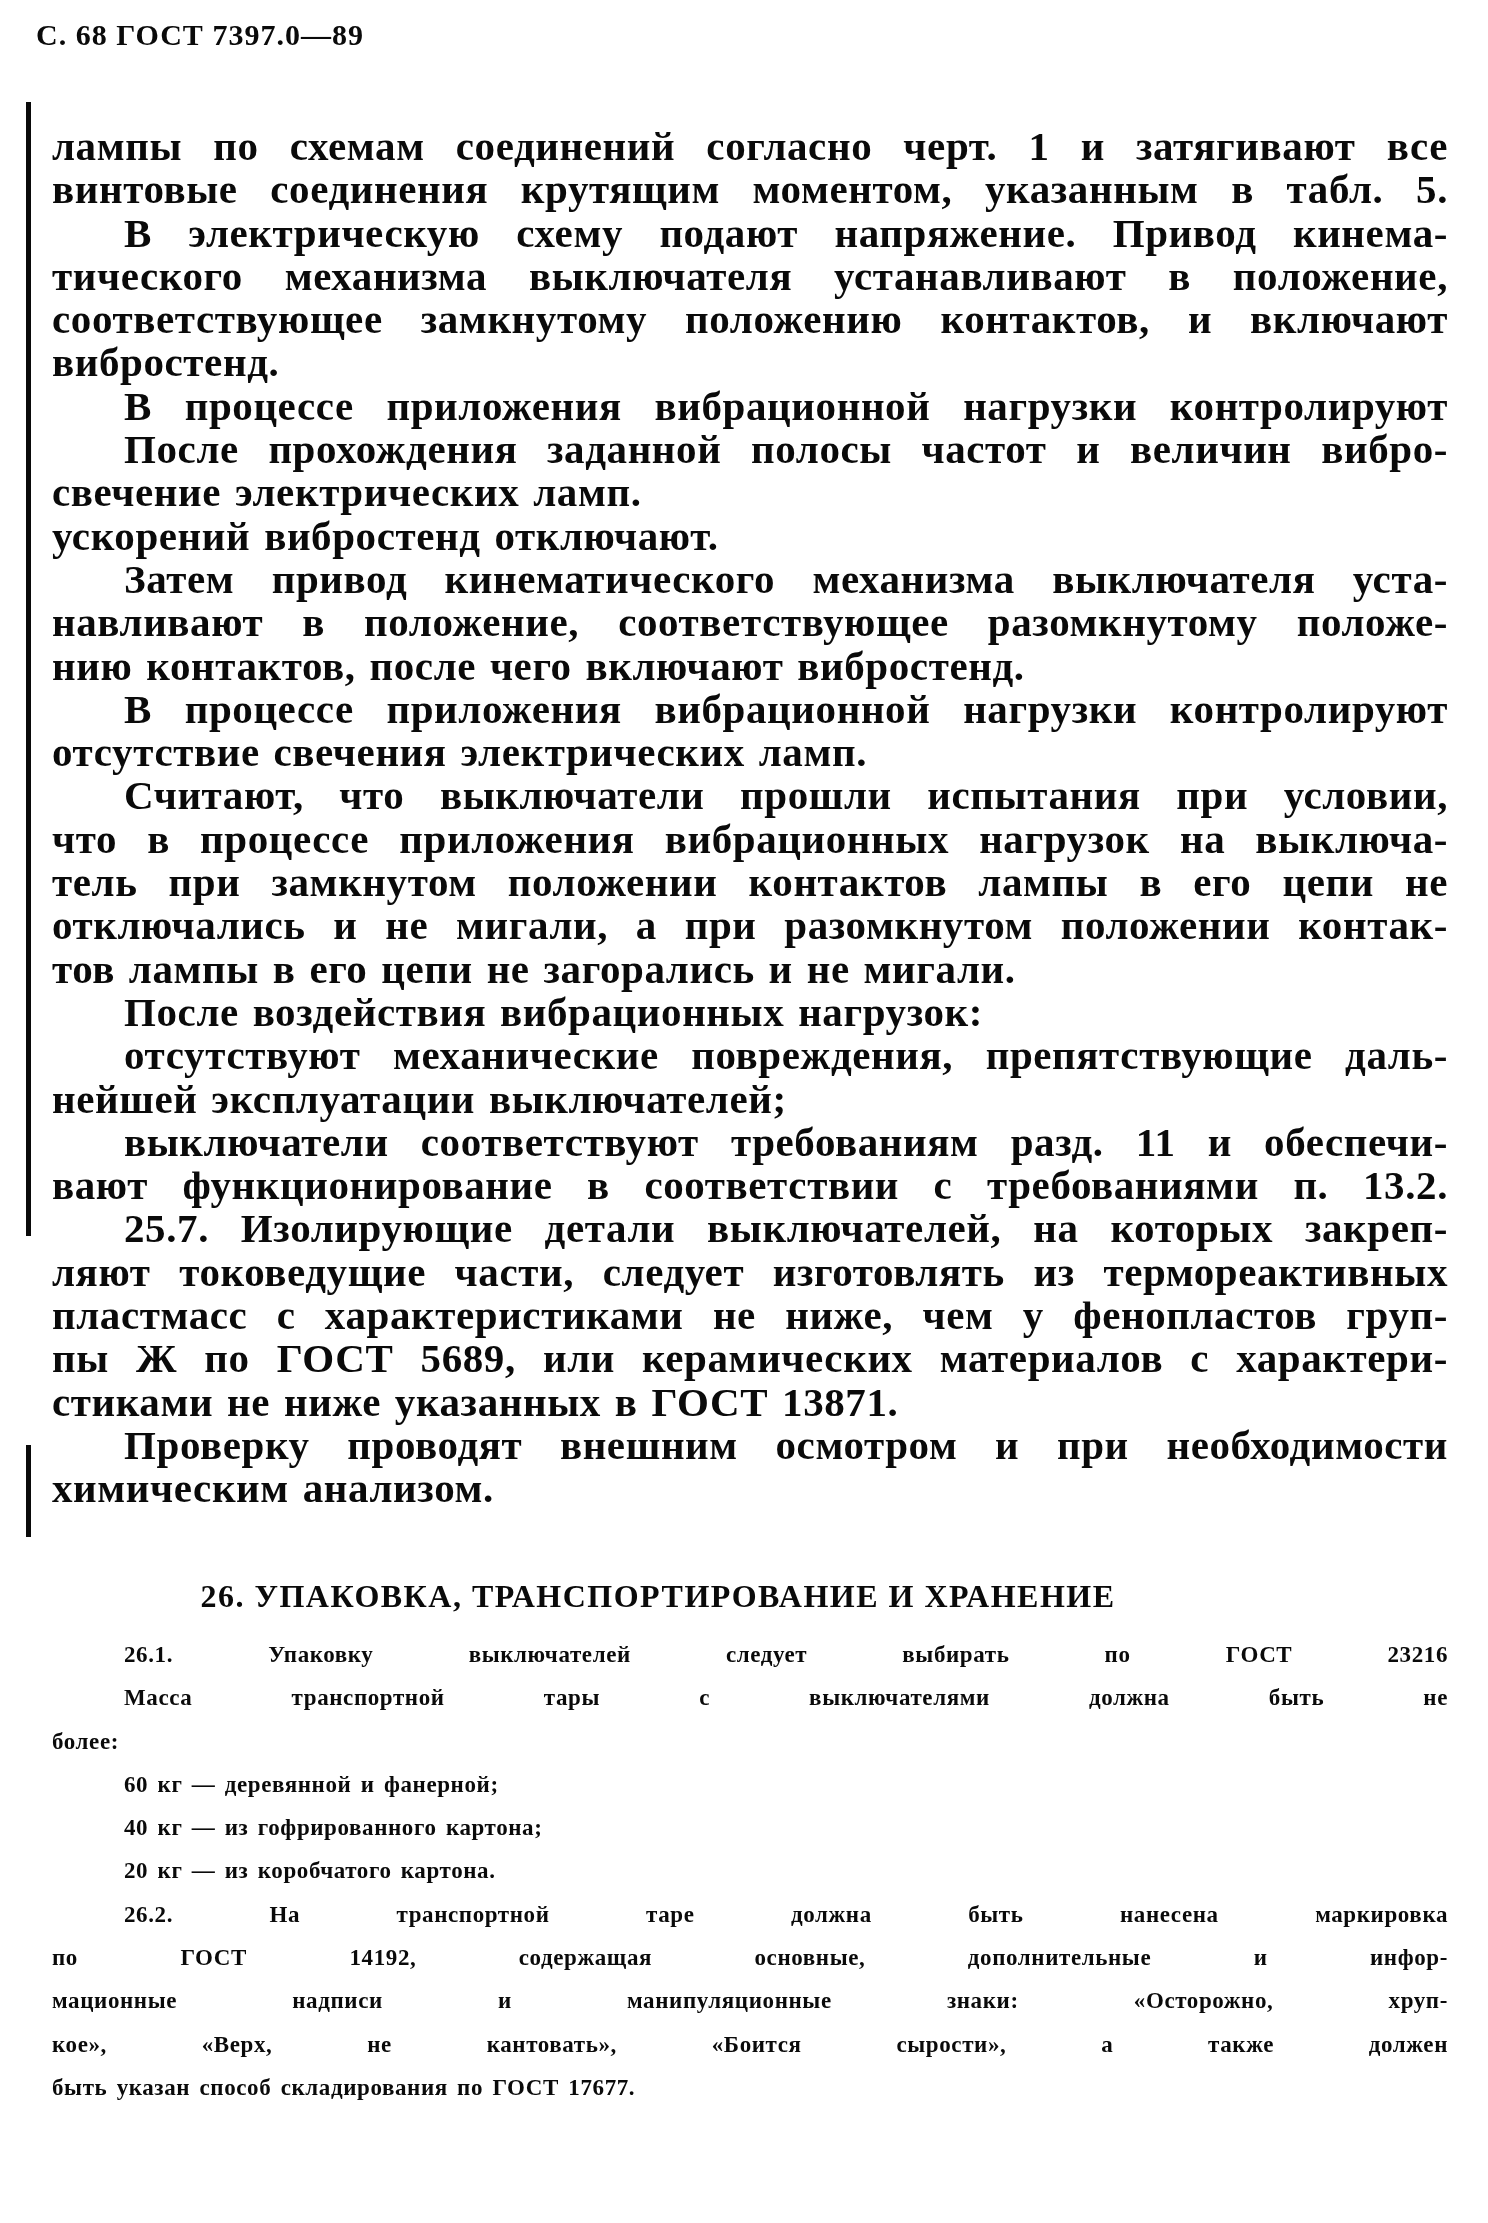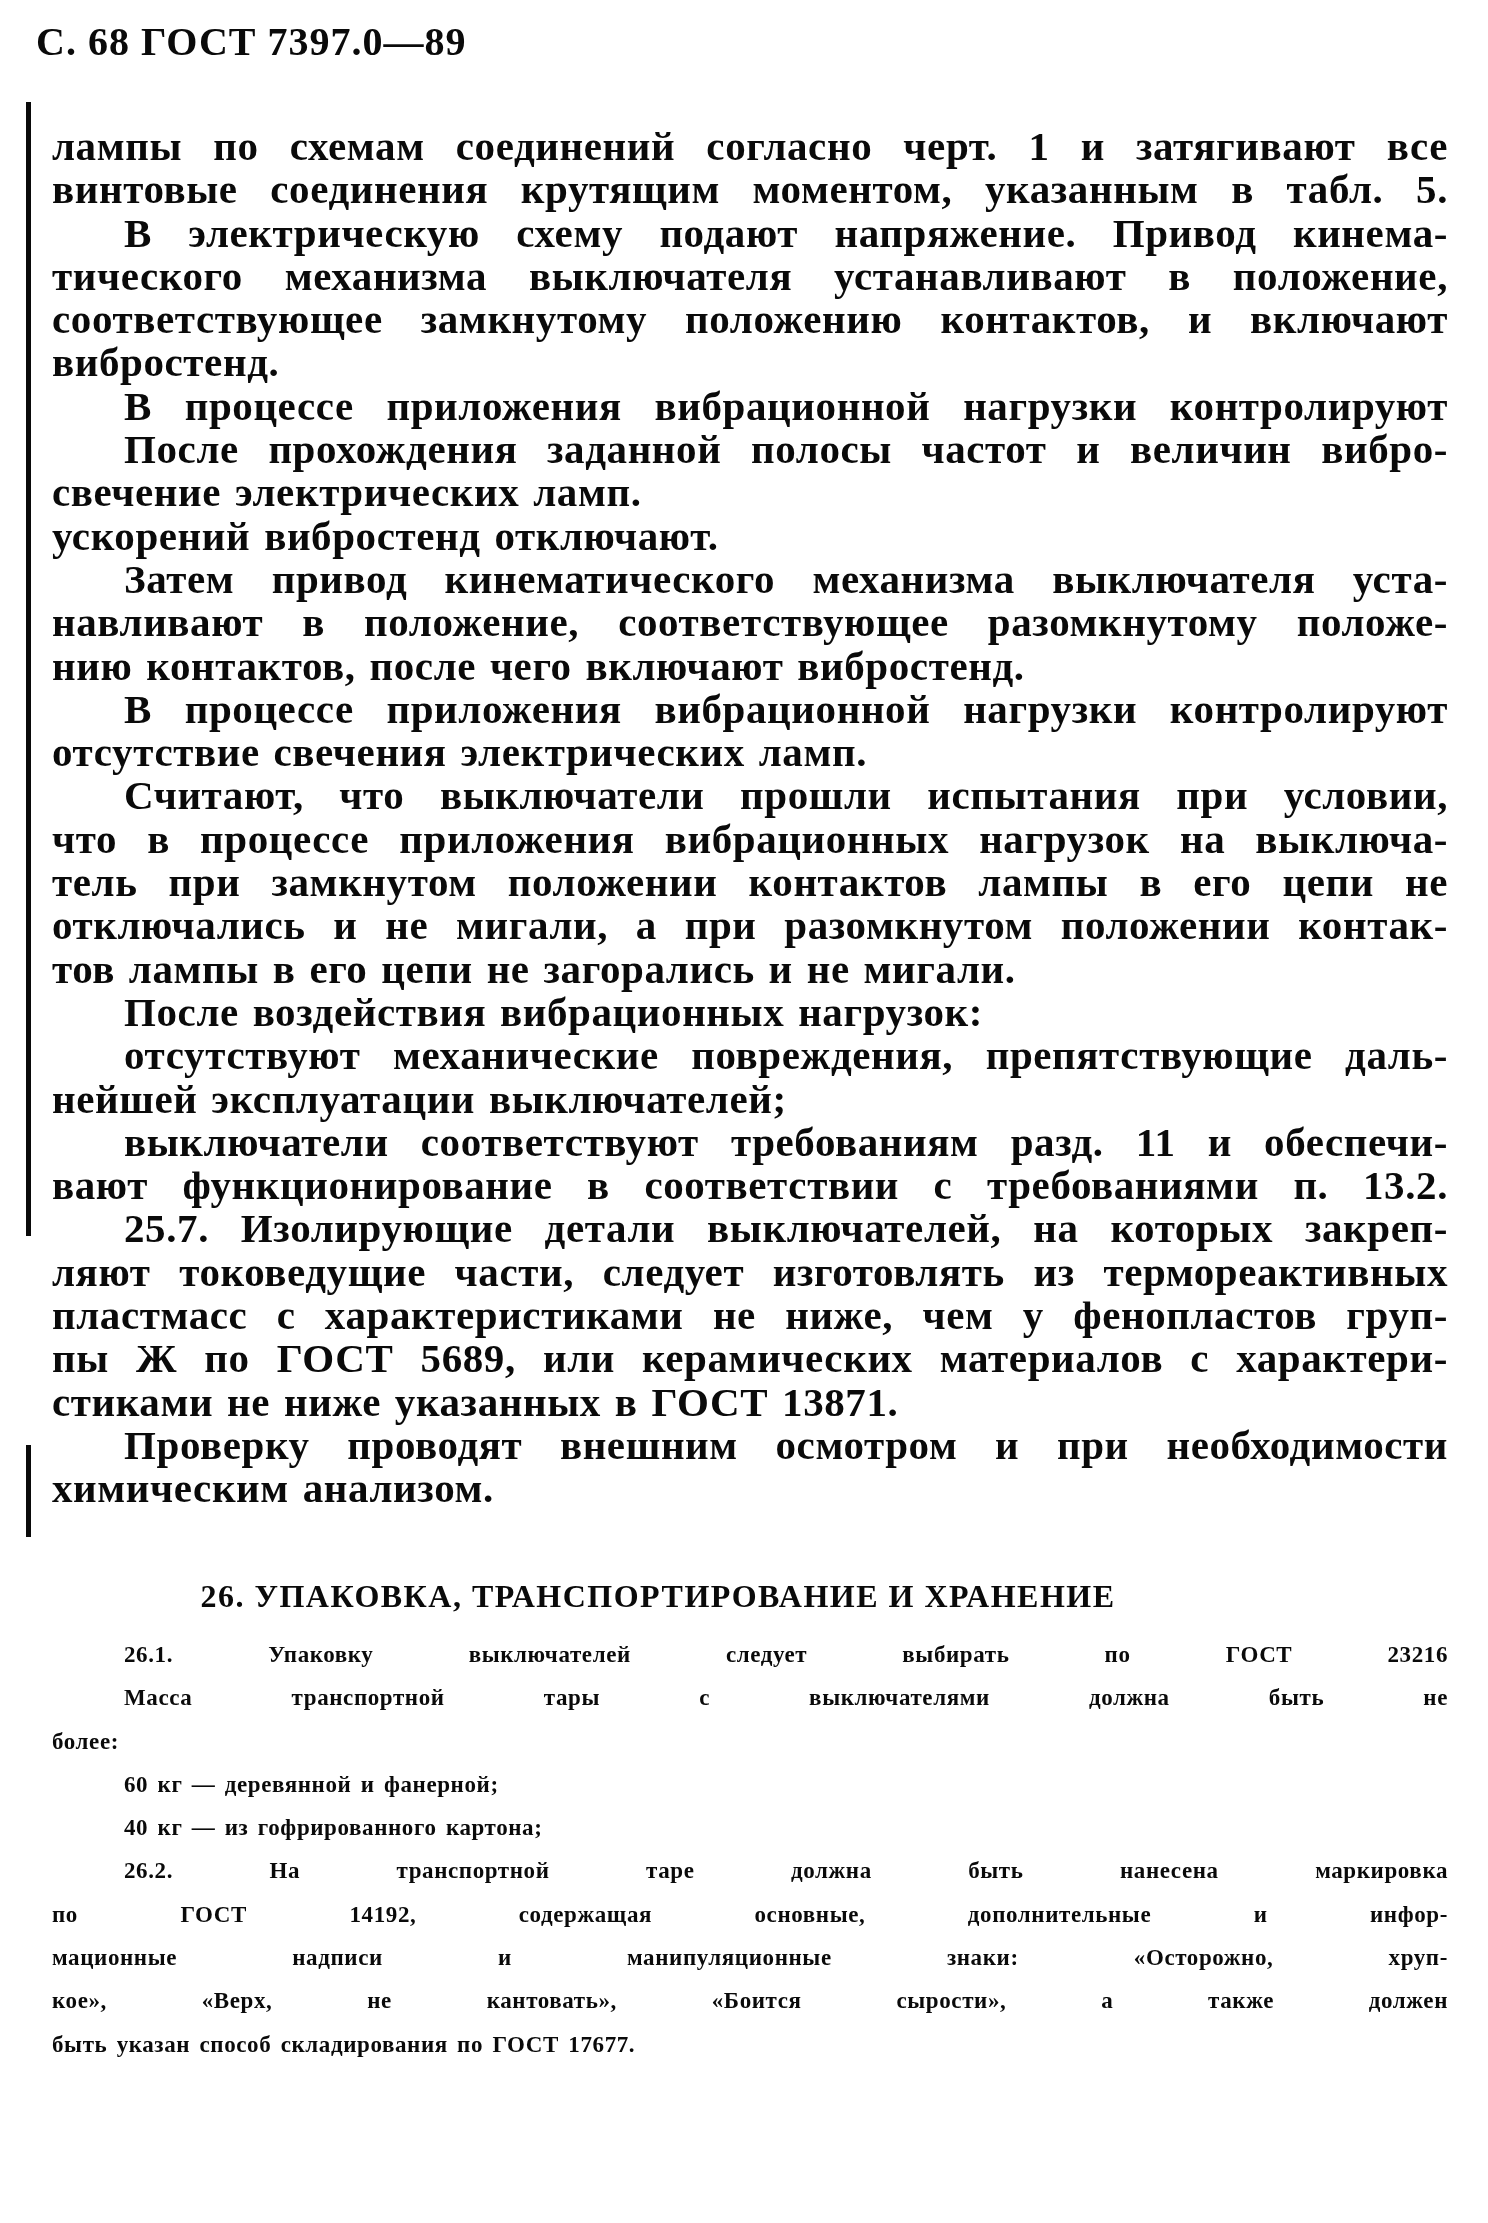--- a/index.html
+++ b/index.html
@@ -12,21 +12,21 @@
       height: 2223px;
       position: relative;
       overflow: hidden;
       color: #0a0a0a;
       font-family: "Liberation Serif", "DejaVu Serif", serif;
     }
     .page-header {
       position: absolute;
       left: 36px;
       top: 18px;
-      font-size: 40px;
+      font-size: 30px;
       font-weight: bold;
       letter-spacing: 1px;
       white-space: nowrap;
     }
     .margin-bar {
       position: absolute;
       left: 26px;
       width: 5px;
       background: #0a0a0a;
     }
@@ -126,18 +126,19 @@
 </div>
 
 <div class="section-title">26. УПАКОВКА, ТРАНСПОРТИРОВАНИЕ И ХРАНЕНИЕ</div>
 
 <div class="body-text-2">
   <span class="line indent">26.1. Упаковку выключателей следует выбирать по ГОСТ 23216</span>
   <span class="line indent">Масса транспортной тары с выключателями должна быть не</span>
   <span class="line last">более:</span>
   <span class="line indent last">60 кг — деревянной и фанерной;</span>
   <span class="line indent last">40 кг — из гофрированного картона;</span>
+  <span class="line indent last">20 кг — из коробчатого картона.</span>
   <span class="line indent">26.2. На транспортной таре должна быть нанесена маркировка</span>
   <span class="line">по ГОСТ 14192, содержащая основные, дополнительные и инфор-</span>
   <span class="line">мационные надписи и манипуляционные знаки: «Осторожно, хруп-</span>
   <span class="line">кое», «Верх, не кантовать», «Боится сырости», а также должен</span>
   <span class="line last">быть указан способ складирования по ГОСТ 17677.</span>
 </div>
 
 </body></html>

